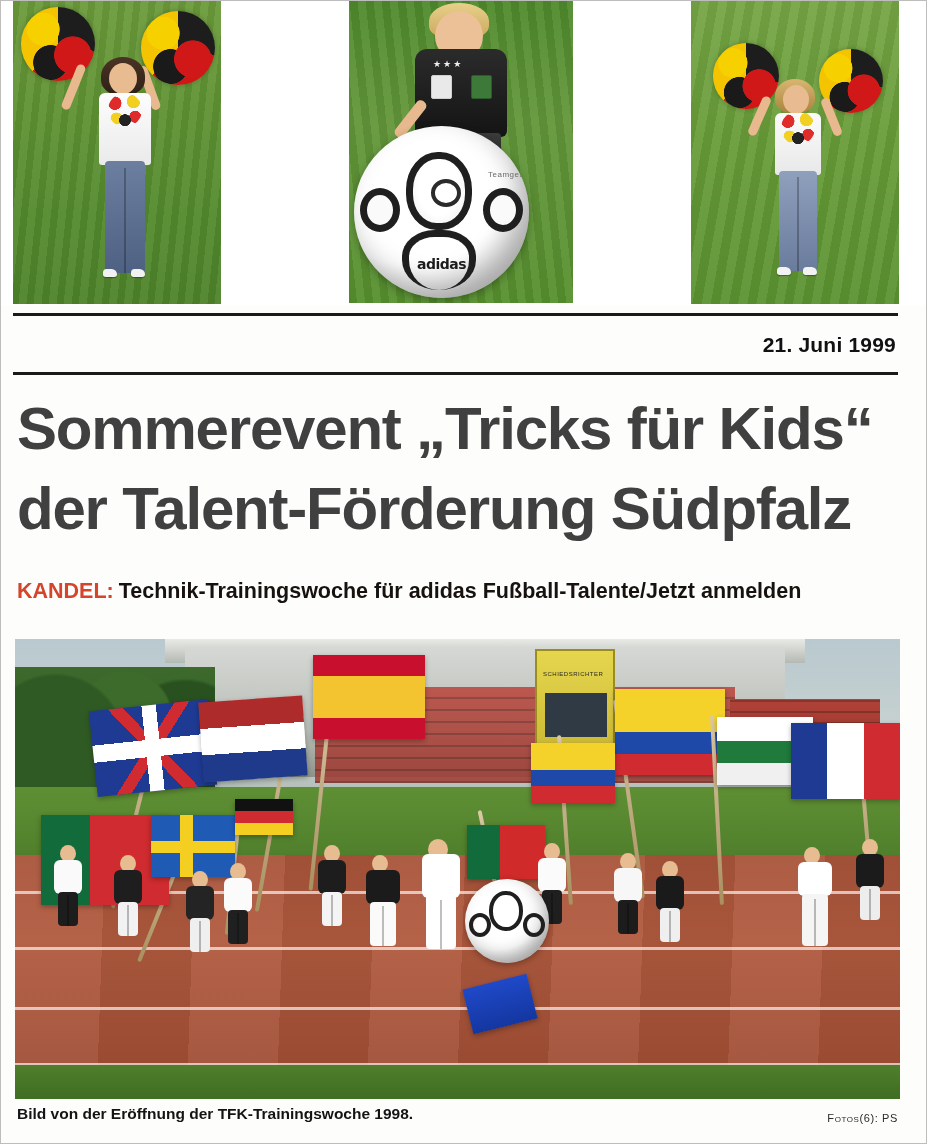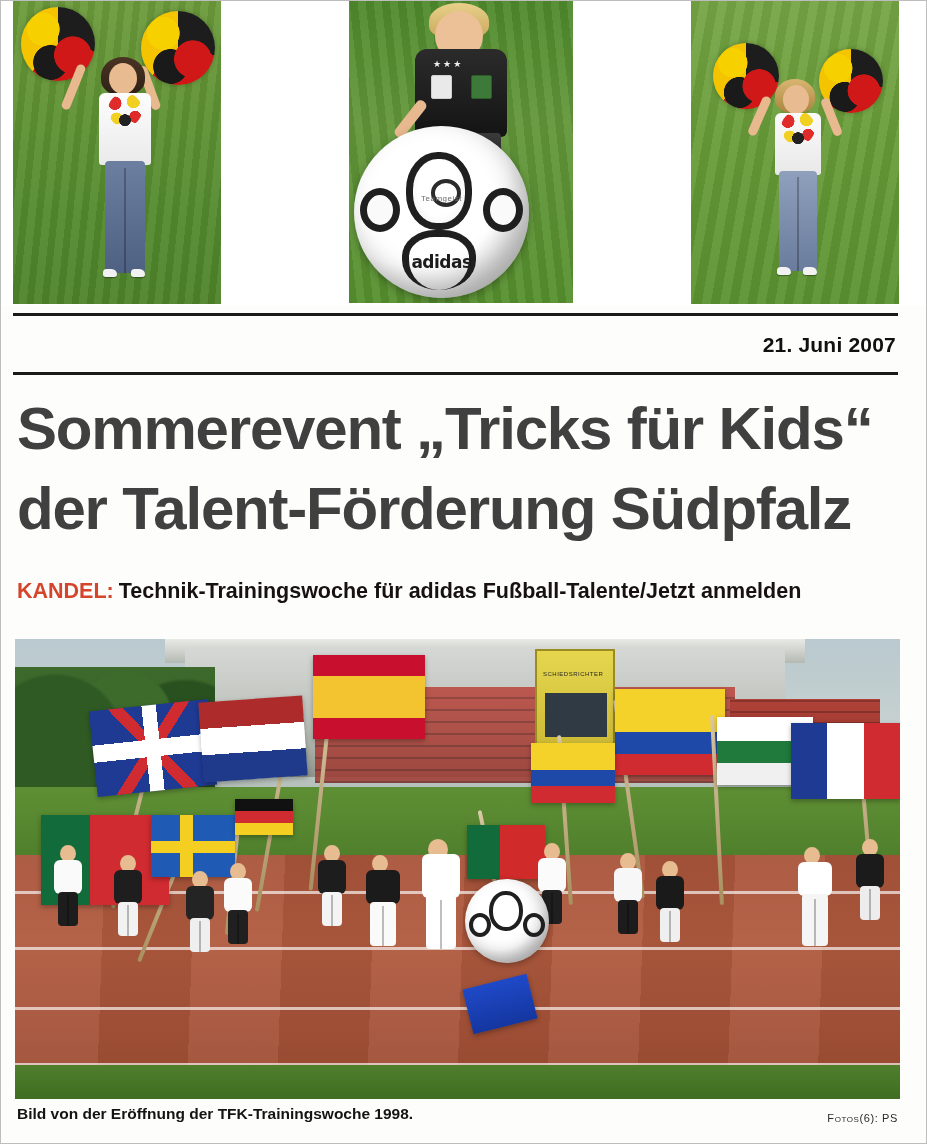--- a/index.html
+++ b/index.html
@@ -177,35 +177,34 @@
     border: 7px solid #1f1f1f;
     border-bottom: none;
     box-sizing: border-box;
     background: transparent;
   }
   .ball-wordmark {
     position: absolute;
     left: 0; right: 0;
     bottom: 26px;
     text-align: center;
-    font-size: 17px;
+    font-size: 14px;
     font-weight: bold;
     letter-spacing: -0.5px;
     color: #1c1c1c;
     font-family: "DejaVu Sans", sans-serif;
   }
   .ball-logo {
     position: absolute;
     left: 0; right: 0;
     top: 44px;
-    text-align: center;
+    text-align: right;
     font-size: 8px;
     color: #6b6b6b;
     letter-spacing: 0.5px;
-    margin-top: 24px;
   }
 
   .boy-shirt {
     position: absolute;
     left: 66px; top: 48px;
     width: 92px; height: 88px;
     background: linear-gradient(180deg, #2b2b2b, #141414);
     border-radius: 12px 12px 6px 6px;
   }
   .boy-badge {
@@ -514,21 +513,21 @@
       <div class="head" style="left:92px; top:84px; width:26px; height:29px;"></div>
       <div class="torso" style="left:84px; top:112px; width:46px; height:62px; background:linear-gradient(180deg,#fbfbfb,#e8e8e8);"></div>
       <div class="lei" style="left:90px; top:110px;"></div>
       <div class="legs" style="left:88px; top:170px; width:38px; height:100px; background:linear-gradient(180deg,#8fa0bd,#6a7c9c);"></div>
       <div class="shoe" style="left:86px; top:266px;"></div>
       <div class="shoe" style="left:112px; top:266px;"></div>
     </div>
   </div>
 
   <div class="rule rule-top"></div>
-  <div class="date-line">21. Juni 2007</div>
+  <div class="date-line">21. Juni 1999</div>
   <div class="rule rule-mid"></div>
 
   <div class="headline headline-1">Sommerevent „Tricks für Kids“</div>
   <div class="headline headline-2">der Talent-Förderung Südpfalz</div>
 
   <div class="subhead">
     <span class="kicker">KANDEL:</span><span>Technik-Trainingswoche für adidas Fußball-Talente/Jetzt anmelden</span>
   </div>
 
   <div class="main-photo">

